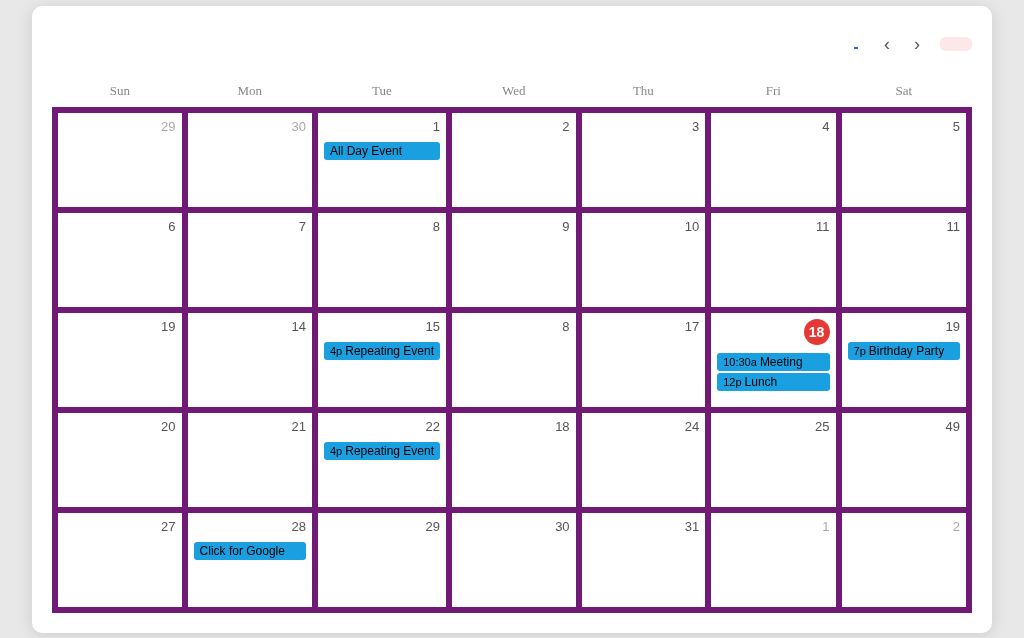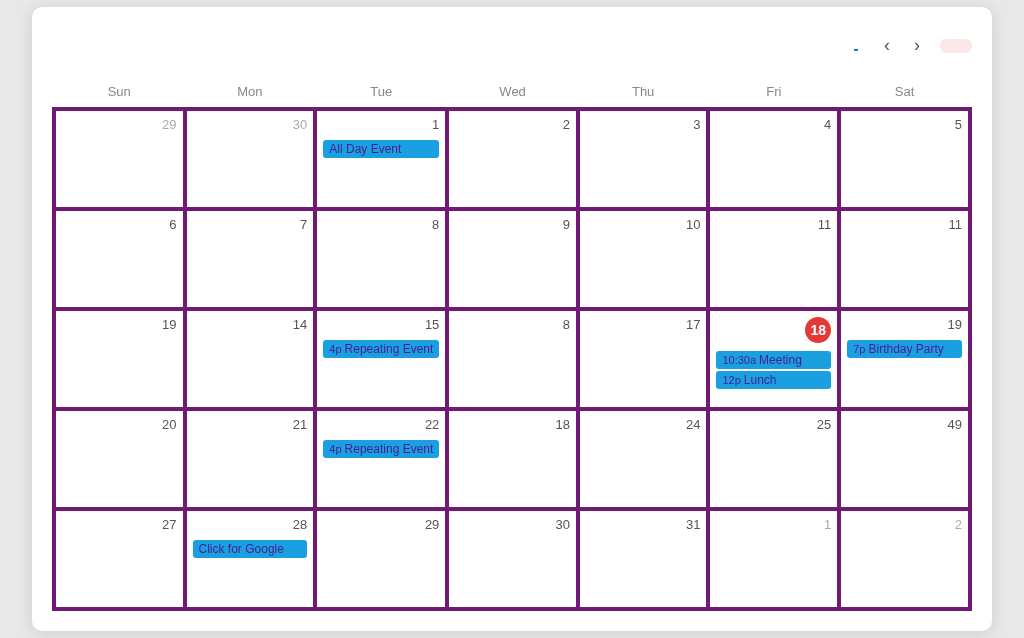--- a/index.html
+++ b/index.html
@@ -80,24 +80,25 @@
       width: 100%;
       border-collapse: collapse;
     }
     .calendar-grid th {
       font-size: 13px;
       font-weight: 500;
       color: #888;
       text-align: center;
       padding: 6px 0 8px 0;
       border-bottom: 1px solid #e0e0e0;
+      font-family: Liberation Serif, serif;
     }
     .calendar-grid td {
       vertical-align: top;
-      border: 4px solid #701a75;
+      border: 6px solid #701a75;
       min-height: 90px;
       height: 100px;
       width: calc(100%/7);
       padding: 6px 6px 4px 6px;
     }
     .day-number {
       text-align: right;
       font-size: 13px;
       color: #aaa;
       margin-bottom: 4px;
@@ -114,21 +115,21 @@
       width: 26px;
       height: 26px;
       line-height: 26px;
       text-align: center;
       font-weight: 600;
       font-size: 14px;
       float: right;
     }
     .event {
       background: #1a9fe0;
-      color: #4c1d95;
+      color: #000000;
       border-radius: 3px;
       font-size: 12px;
       padding: 2px 6px;
       margin-bottom: 2px;
       cursor: pointer;
       white-space: nowrap;
       overflow: hidden;
       text-overflow: ellipsis;
     }
     .event .time-prefix {

